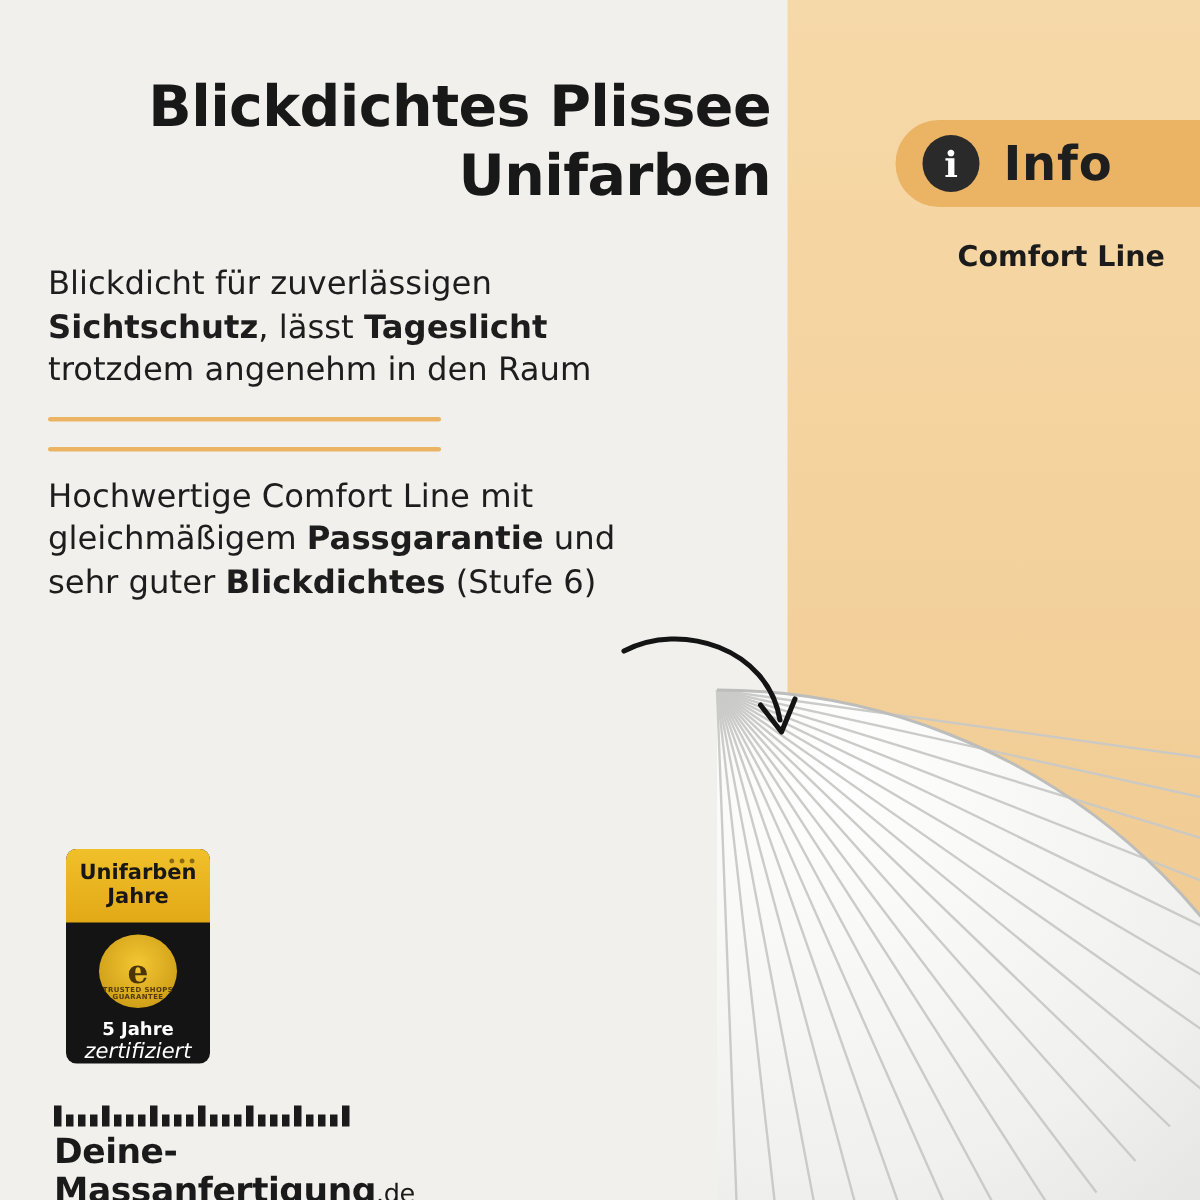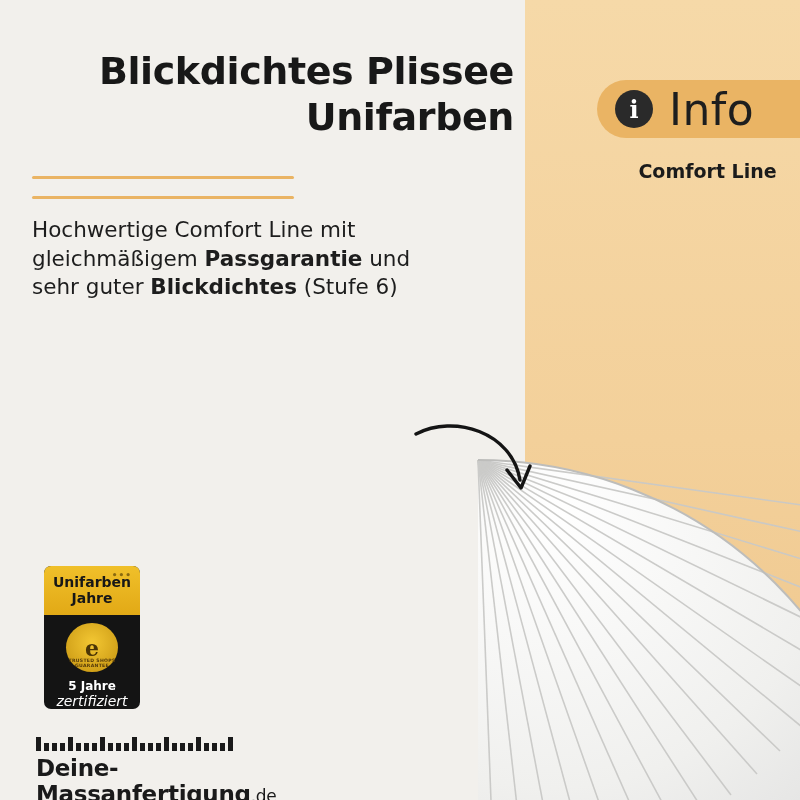--- a/index.html
+++ b/index.html
@@ -69,22 +69,22 @@
     display: flex;
     align-items: center;
     justify-content: center;
     font-size: 24px;
     font-weight: bold;
     font-family: "DejaVu Serif", serif;
     flex: 0 0 auto;
   }
   .info-label {
     margin-left: 16px;
-    font-size: 44px;
-    font-weight: normal;
+    font-size: 32px;
+    font-weight: bold;
     color: #1e1e1e;
     letter-spacing: 0.5px;
   }
   .comfort-line {
     position: absolute;
     left: 560px;
     top: 160px;
     width: 295px;
     text-align: center;
     font-size: 19px;
@@ -351,20 +351,21 @@
 
   <div class="info-badge">
     <div class="info-circle">i</div>
     <div class="info-label">Info</div>
   </div>
   <div class="comfort-line">Comfort Line</div>
 
   <div class="headline">Blickdichtes Plissee Unifarben</div>
 
   <div class="bullets">
+    <div class="bullet">Blickdicht für zuverlässigen <b>Sichtschutz</b>, lässt <b>Tageslicht</b> trotzdem angenehm in den Raum</div>
     <div class="divider"></div>
     <div class="divider"></div>
     <div class="bullet">Hochwertige Comfort Line mit gleichmäßigem <b>Passgarantie</b> und sehr guter <b>Blickdichtes</b> (Stufe 6)</div>
   </div>
 
   <div class="seals">
 
 
     <div class="seal-b">
       <div class="seal-b-top">

